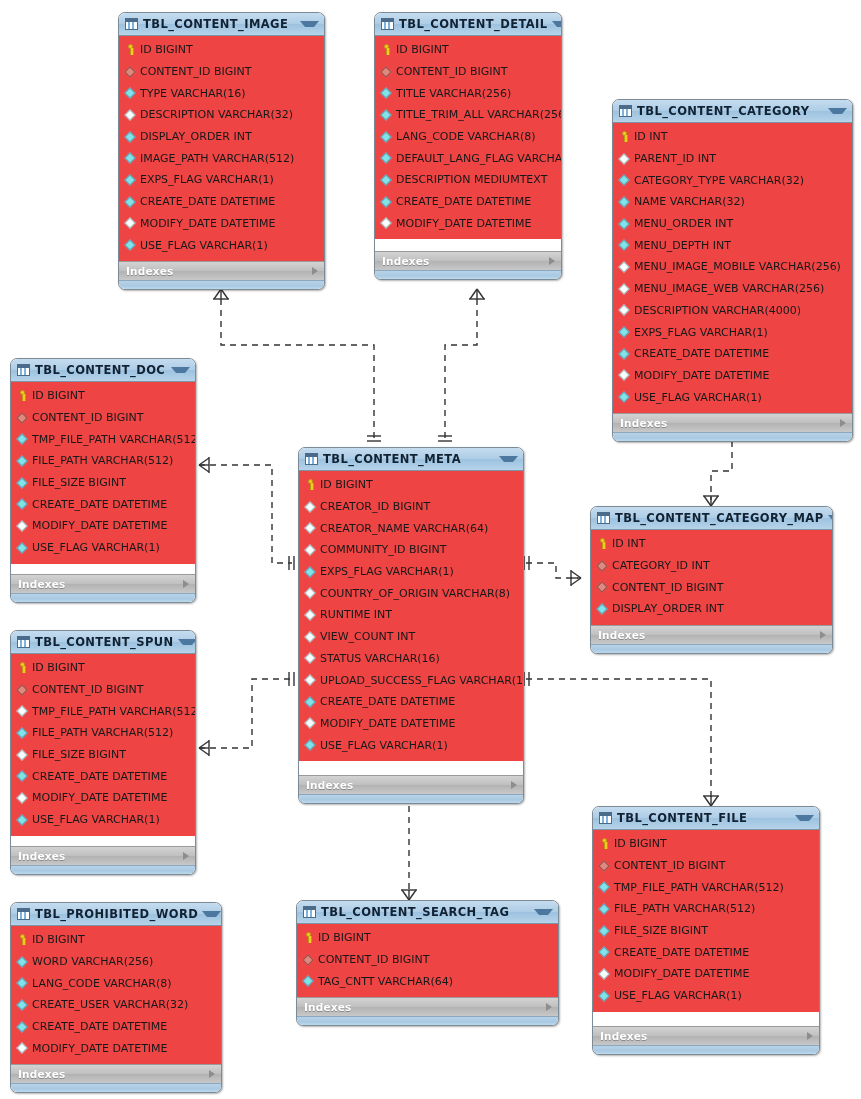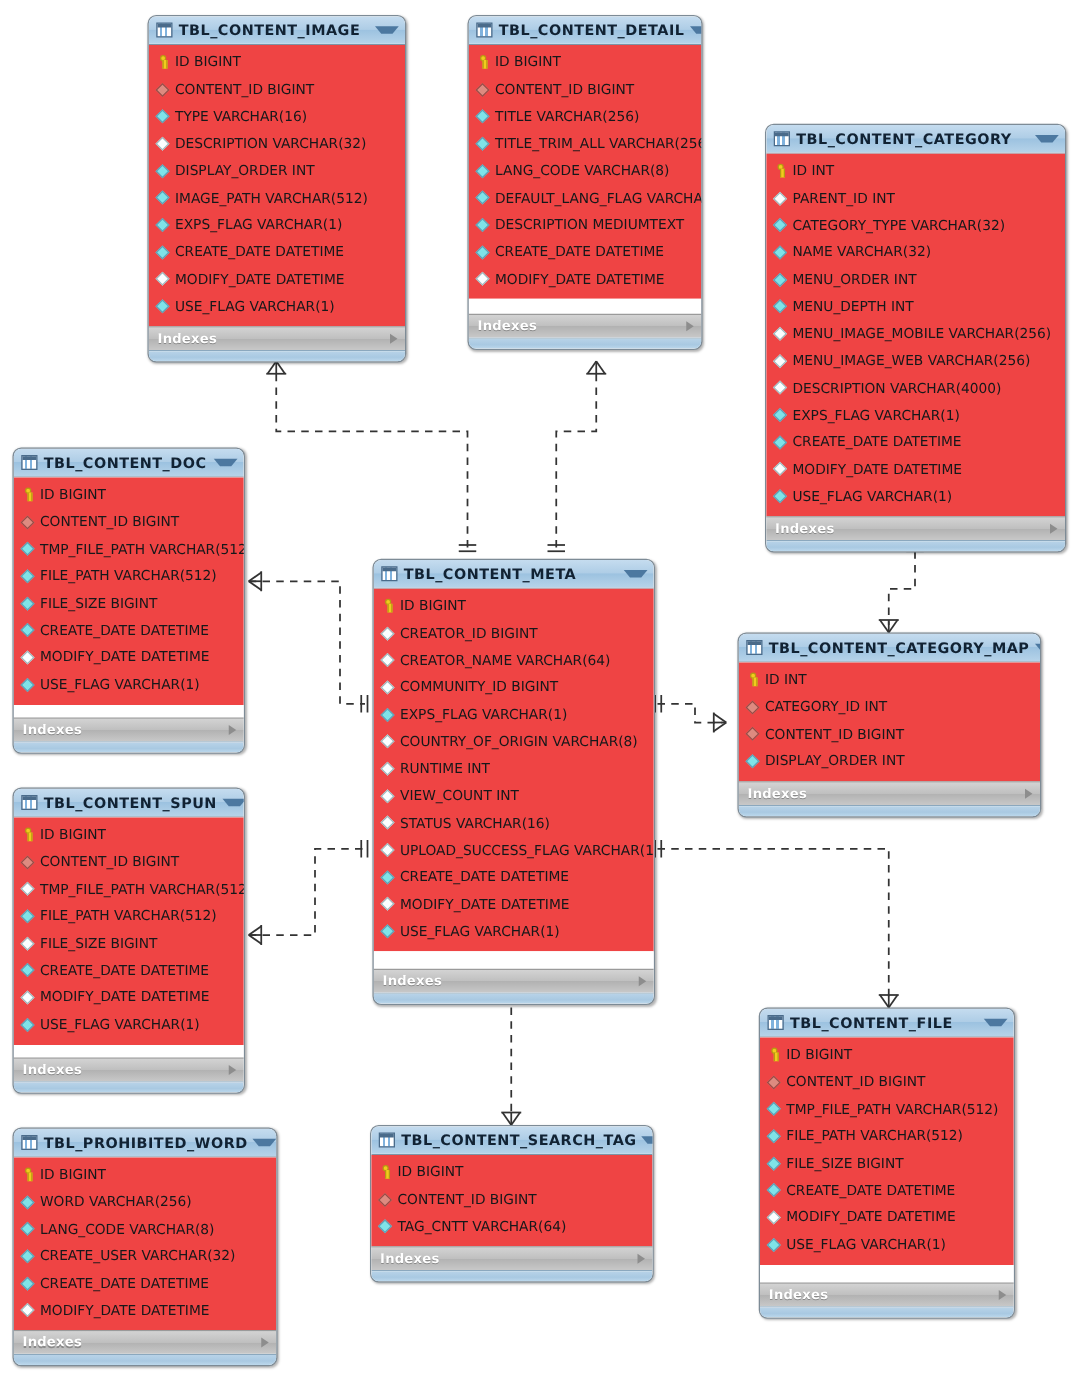--- a/index.html
+++ b/index.html
@@ -541,21 +541,21 @@
           <span class="cname">USE_FLAG VARCHAR(1)</span>
         </div>
       </div>
       <div class="spacer" style="height: 10px;"></div>
       <div class="idx">
         <span class="idxlabel">Indexes</span>
         <span class="idxarrow"></span>
       </div>
       <div class="bstrip"></div>
     </div>
-    <div class="table" style="left: 592px; top: 806px; width: 205px; margin-left: 15px;">
+    <div class="table" style="left: 592px; top: 806px; width: 228px;">
       <div class="thead">
         <span class="ticon"></span>
         <span class="ttitle">TBL_CONTENT_FILE</span>
         <span class="tcaret"></span>
       </div>
       <div class="cols">
         <div class="col">
           <span class="gly pk"></span>
           <span class="cname">ID BIGINT</span>
         </div>
@@ -626,21 +626,21 @@
           <span class="gly nul d"></span>
           <span class="cname">MODIFY_DATE DATETIME</span>
         </div>
       </div>
       <div class="idx">
         <span class="idxlabel">Indexes</span>
         <span class="idxarrow"></span>
       </div>
       <div class="bstrip"></div>
     </div>
-    <div class="table" style="left: 296px; top: 900px; width: 227px;">
+    <div class="table" style="left: 296px; top: 900px; width: 263px;">
       <div class="thead">
         <span class="ticon"></span>
         <span class="ttitle">TBL_CONTENT_SEARCH_TAG</span>
         <span class="tcaret"></span>
       </div>
       <div class="cols">
         <div class="col">
           <span class="gly pk"></span>
           <span class="cname">ID BIGINT</span>
         </div>

